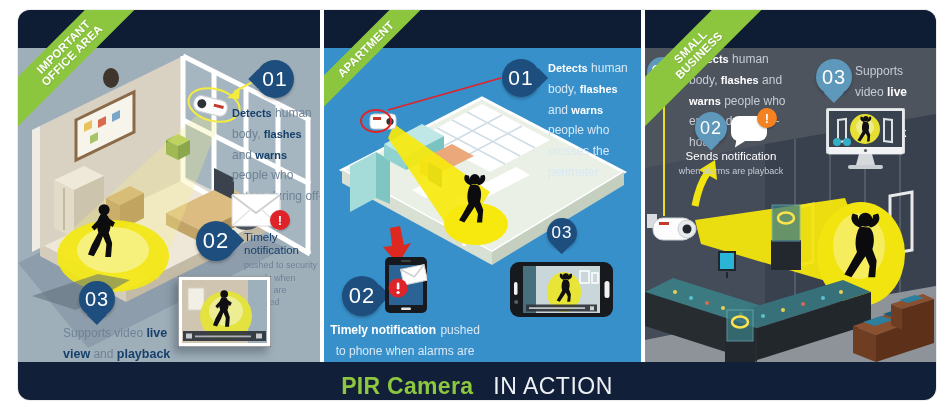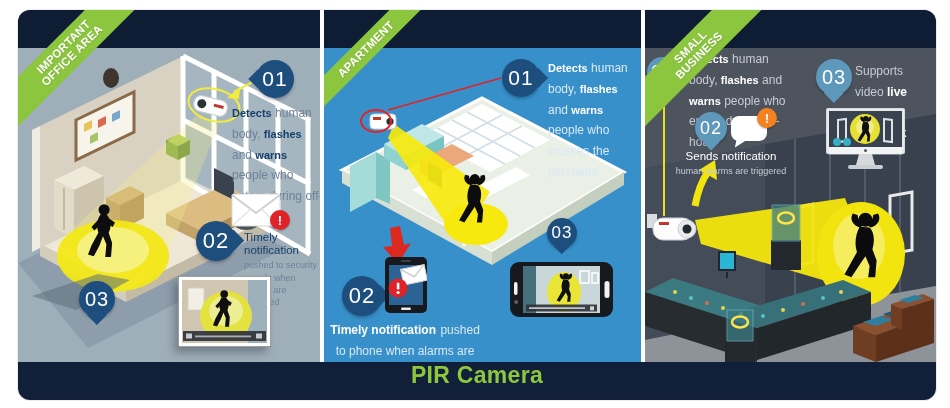--- a/index.html
+++ b/index.html
@@ -37,21 +37,21 @@
   .p1 .step-title{color:#16406b;} .p1 .step-desc{color:#6f8296;}
   .p3 .step-title{color:#ffffff;} .p3 .step-desc{color:#c6ccd6;}
   .badge{position:absolute;border-radius:50%;color:#fff;font-weight:bold;display:flex;align-items:center;justify-content:center;z-index:5;box-shadow:0 1px 2px rgba(0,0,0,.3);}
   .badge.red{background:#e02328;}
   .badge.orange{background:#f58220;}
   .envelope{position:absolute;z-index:4;}
   .video-thumb{position:absolute;z-index:4;box-shadow:-4px 6px 8px rgba(30,40,50,.35);}
   .device{position:absolute;z-index:4;}
   .bubble{position:absolute;z-index:4;width:36px;height:25px;background:#fff;border-radius:8px;}
   .bubble::after{content:"";position:absolute;left:5px;bottom:-8px;width:0;height:0;border:6px solid transparent;border-top-color:#fff;border-left-color:#fff;transform:rotate(12deg);}
-  .footer{height:38px;background:#111f38;display:flex;align-items:flex-start;justify-content:center;gap:20px;}
+  .footer{height:38px;background:#111f38;display:flex;align-items:flex-end;justify-content:center;gap:20px;}
   .footer .brand{color:#8dc63f;font-weight:bold;font-size:23px;letter-spacing:.3px;}
   .footer .suffix{color:#edf1f5;font-weight:500;font-size:23px;letter-spacing:.5px;}
 </style>
 </head>
 <body>
 
 <div class="poster">
   <div class="panels">
 
     <section class="panel p1">
@@ -145,20 +145,21 @@
       <div class="marker navy tip-right" style="left:178px;top:211px;width:40px;height:40px;font-size:22px;">
           <span>02</span>
         </div>
       <div class="step-text" style="left:226px;top:221px;width:76px;">
         <div class="step-title">Timely notification</div>
         <div class="step-desc">pushed to security guards when alarms are triggered</div>
       </div>
       <div class="marker navy tip-down" style="left:61px;top:271px;width:36px;height:36px;font-size:20px;">
           <span>03</span>
         </div>
+      <div class="step-text" style="left:45px;top:312px;width:118px;"><span class="l">Supports video </span><span class="b" style="font-size:12.5px;">live view</span><span class="l"> and </span><span class="b" style="font-size:12.5px;">playback</span><span class="l"></span></div>
       <div class="video-thumb" style="left:160px;top:266px;width:93px;height:71px;">
         <svg viewBox="0 0 93 71" width="93" height="71">
           <rect width="93" height="71" fill="#ffffff" stroke="#3a3f45"></rect>
           <rect x="4" y="4" width="85" height="63" fill="#cfc5b0"></rect>
           <rect x="70" y="4" width="19" height="63" fill="#9fb0bd"></rect>
           <rect x="10" y="12" width="16" height="22" fill="#f2efe6" stroke="#d8d2c2"></rect>
           <ellipse cx="48" cy="40" rx="26" ry="25" fill="#e3e23e"></ellipse>
           <ellipse cx="48" cy="35" rx="17" ry="15" fill="#eef0a2" opacity="0.85"></ellipse>
           <g fill="#101013" transform="translate(35,14) scale(0.8)">
             <circle cx="14" cy="5" r="4.8"></circle>
@@ -365,21 +366,21 @@
       <div class="step-text" style="left:44px;top:38px;width:102px;"><span class="b">Detects</span><span class="l"> human body, </span><span class="b">flashes</span><span class="l"> and </span><span class="b">warns</span><span class="l"> people who enters during off-hour</span></div>
       <div class="marker steel tip-down" style="left:50px;top:102px;width:32px;height:32px;font-size:18px;">
           <span>02</span>
         </div>
       <div class="bubble" style="left:86px;top:106px;"></div>
       <div class="badge orange" style="left:112px;top:98px;width:20px;height:20px;font-size:13px;">
           <span>!</span>
         </div>
       <div class="step-text" style="left:30px;top:140px;width:112px;text-align:center;">
         <div class="step-title">Sends notification</div>
-        <div class="step-desc">human alarms are triggered</div>
+        <div class="step-desc">when alarms are playback</div>
       </div>
       <div class="marker steel tip-down" style="left:171px;top:49px;width:36px;height:36px;font-size:20px;">
           <span>03</span>
         </div>
       <div class="step-text" style="left:210px;top:50px;width:78px;"><span class="l">Supports video </span><span class="b" style="font-size:12px;">live view</span><span class="l"> and </span><span class="b" style="font-size:12px;">playback</span><span class="l"></span></div>
       <div class="device" style="left:181px;top:98px;width:79px;height:64px;">
         <svg viewBox="0 0 79 64" width="79" height="64">
           <rect x="0" y="0" width="79" height="46" rx="3" fill="#e8eaec" stroke="#c8ccd0"></rect>
           <rect x="3" y="3" width="73" height="36" fill="#39434f"></rect>
           <polygon points="12,12 20,11 20,33 12,34" fill="none" stroke="#dfe2e5" stroke-width="2"></polygon>
@@ -399,14 +400,15 @@
           <polygon points="33,46 46,46 49,57 30,57" fill="#d5d9dc"></polygon>
           <rect x="22" y="57" width="35" height="4" rx="2" fill="#c9ced2"></rect>
         </svg>
       </div>
     </section>
 
   </div>
 
   <div class="footer">
     <span class="brand">PIR Camera</span>
+    <span class="suffix">IN ACTION</span>
   </div>
 </div>
 
 </body></html>

